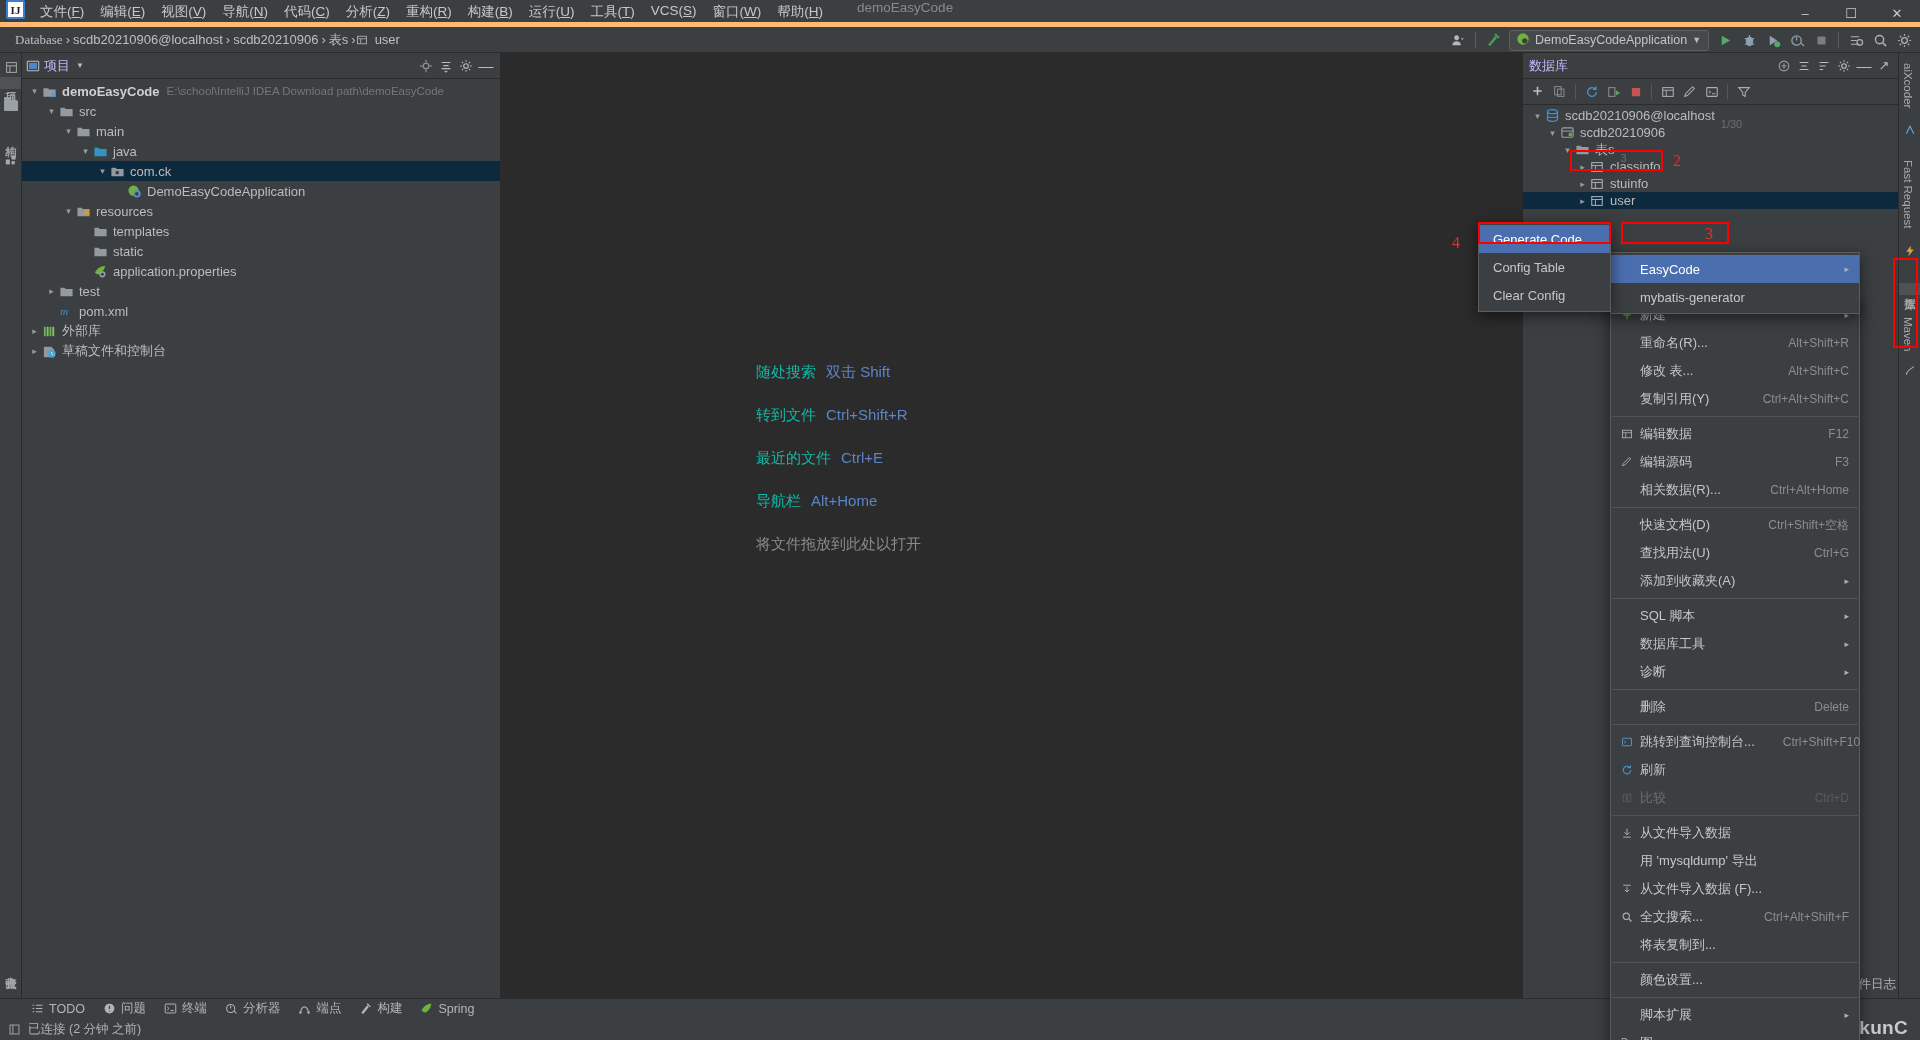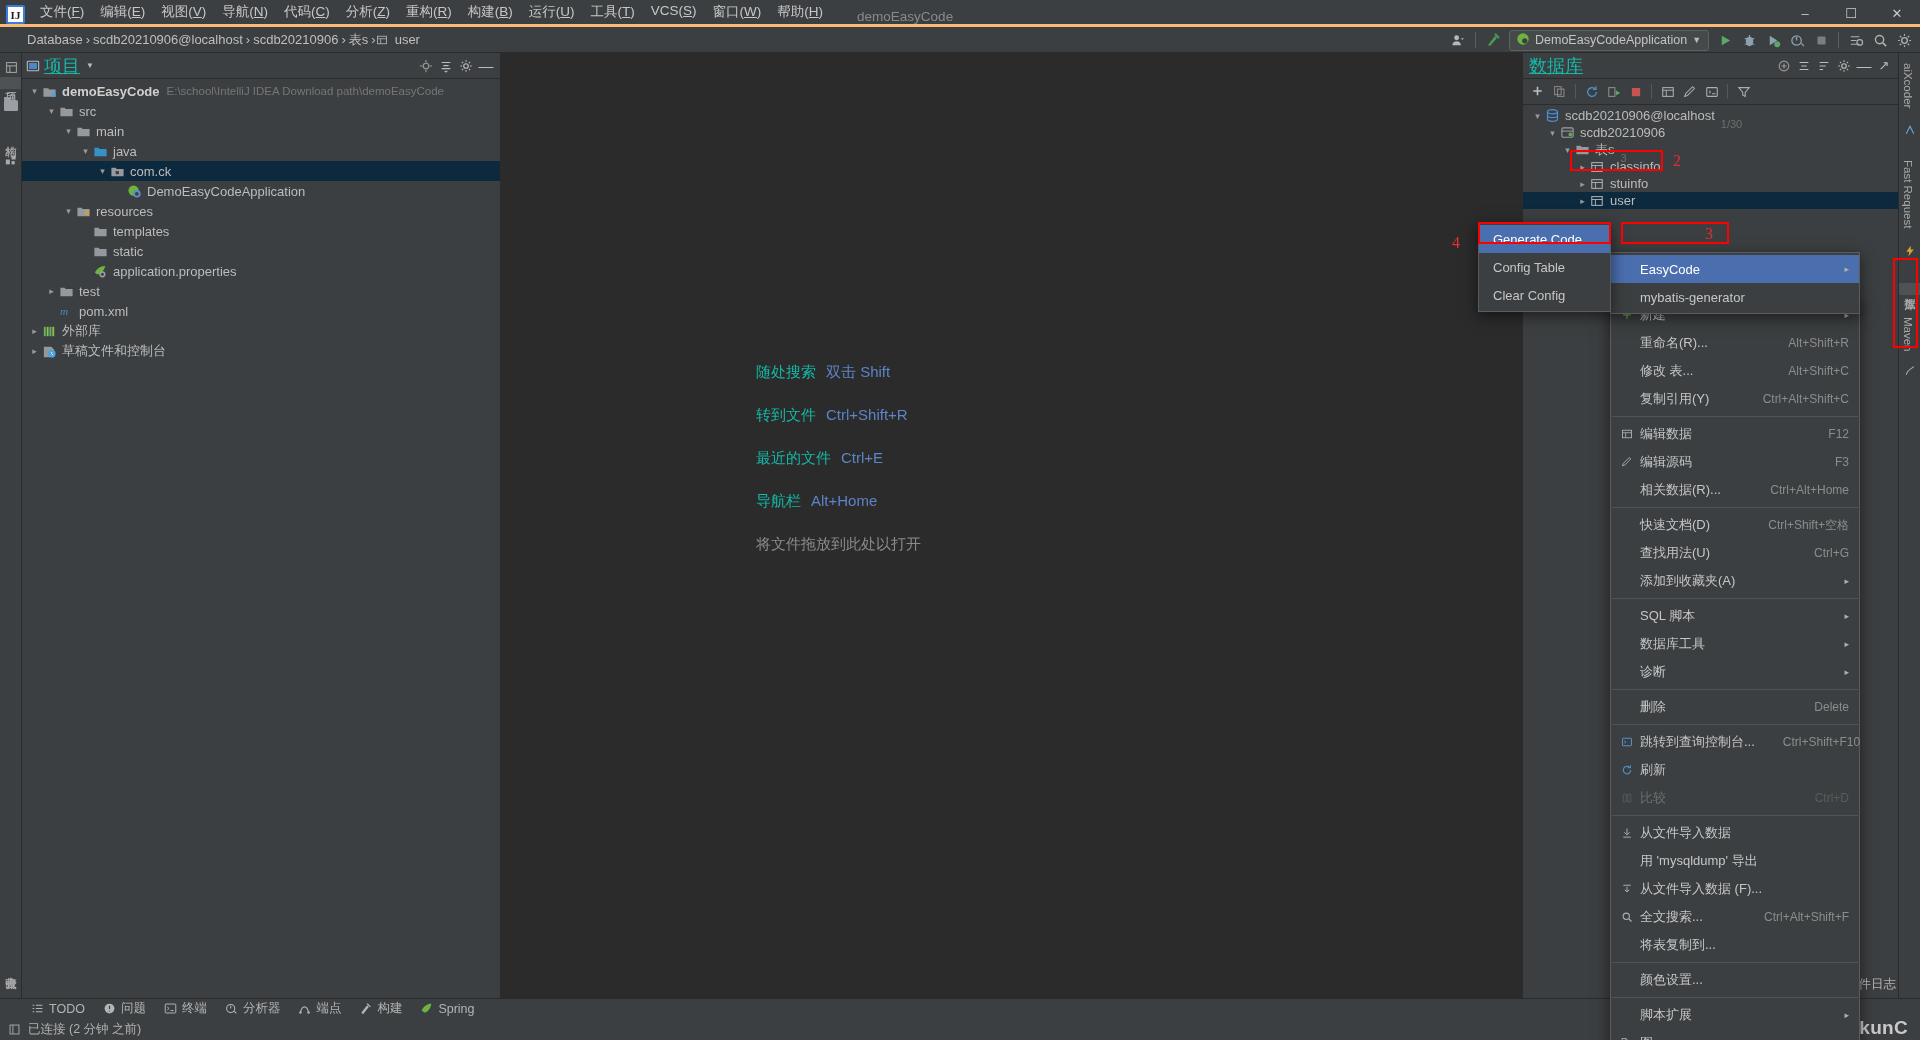--- a/index.html
+++ b/index.html
@@ -8,22 +8,22 @@
     background:#3c3f41;
     font-family:"Liberation Sans","DejaVu Sans",sans-serif;
     font-size:13px; color:#bbbbbb;
     -webkit-font-smoothing:antialiased;
   }
   #app { position:relative; width:1920px; height:1040px; }
 
   
   .menubar {
     position:absolute; left:0; top:0; width:1920px; height:27px;
-    background:#3c3f41; display:flex; align-items:flex-end;
-    border-bottom:3px solid #fdba74;
+    background:#3c3f41; display:flex; align-items:flex-start;
+    border-bottom:5px solid #fdba74;
   }
   .ij-logo {
     width:19px; height:19px; margin-left:6px; margin-right:7px;
     background:#fff; border:2px solid #3a7fd5; border-radius:2px;
     color:#1f1f1f; font-size:11px; font-weight:bold;
     display:flex; align-items:center; justify-content:center;
     font-family:"Liberation Serif",serif;
   }
   .menu-item {
     padding:3px 8px; font-size:13.5px; color:#c7c7c7; white-space:nowrap;
@@ -36,21 +36,21 @@
         color:#c8c8c8; font-size:13px; }
 
   
   .navbar {
     position:absolute; left:0; top:27px; width:1920px; height:26px;
     background:#3c3f41; display:flex; align-items:center;
     border-bottom:1px solid #2b2b2b;
   }
   .crumb { display:flex; align-items:center; color:#bfbfbf; font-size:13px; }
   .crumb .txt { padding:1px 3px; }
-  .crumb:first-child { margin-left:16px; }
+  .crumb:first-child { margin-left:4px;font-family:Liberation Serif, serif; }
   .crumb .ico { margin-right:4px; display:inline-flex; }
 
   .navbar-right { position:absolute; right:0; top:0; height:26px; display:flex; align-items:center; }
   .nb-btn { width:24px; height:24px; display:flex; align-items:center; justify-content:center; }
   .runconfig {
     height:21px; min-width:200px; background:#45494a; border:1px solid #5e6060;
     border-radius:3px; display:flex; align-items:center; padding:0 6px;
     margin:0 4px; color:#c4c4c4; font-size:12.5px; gap:5px;
   }
   .divider-v { width:1px; height:16px; background:#5a5c5e; margin:0 5px; }
@@ -75,21 +75,21 @@
 
   
   .projpanel {
     position:absolute; left:22px; top:53px; width:479px; bottom:42px;
     background:#3c3f41; border-right:1px solid #2b2b2b;
   }
   .panel-head {
     height:26px; display:flex; align-items:center; padding:0 4px;
     background:#3c3f41; border-bottom:1px solid #2b2b2b;
   }
-  .panel-title { font-size:18px; color:#14b8a6; margin-left:4px;text-decoration:underline; }
+  .panel-title { font-size:13px; color:#c4b5fd; margin-left:4px; }
   .panel-head .sp { flex:1; }
   .ph-btn { width:20px; height:20px; display:flex; align-items:center; justify-content:center; }
 
   .tree { background:#3c3f41; padding-top:2px; font-size:13px; }
   .trow { display:flex; align-items:center; height:20px; padding-left:4px; white-space:nowrap; }
   .trow.sel { background:#0d293e; }
   .arrow { width:13px; height:13px; display:inline-flex; align-items:center; justify-content:center;
            color:#9a9a9a; font-size:9px; flex:0 0 13px; }
   .tlabel { color:#bcbcbc; }
   .tlabel.b { font-weight:bold; color:#d0d0d0; }

